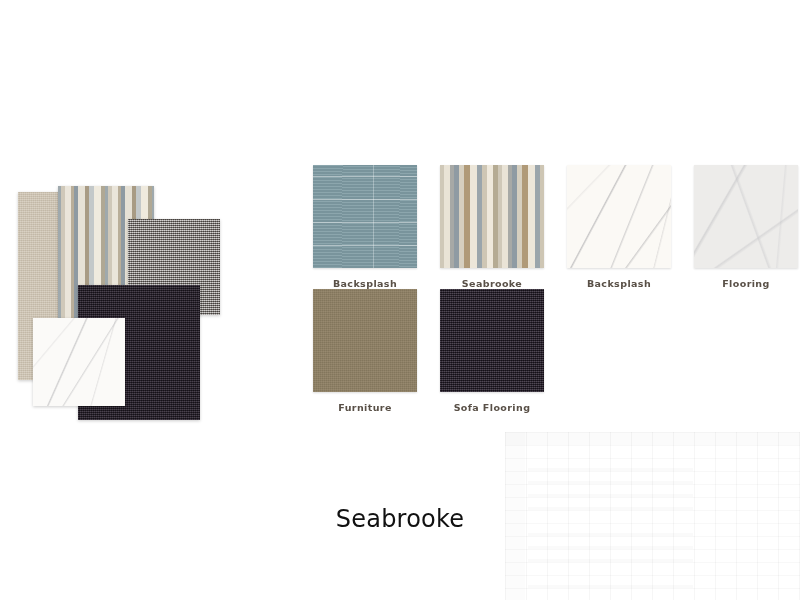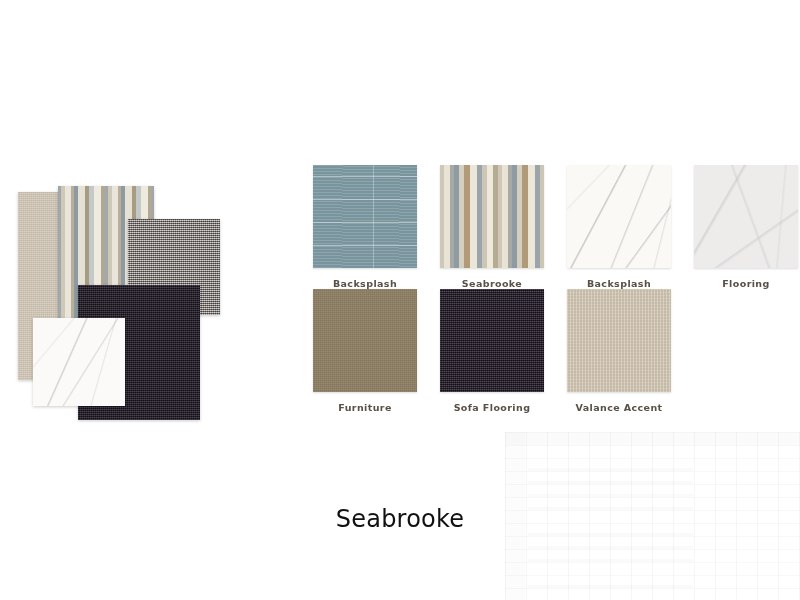--- a/index.html
+++ b/index.html
@@ -279,21 +279,17 @@
 
   <div class="grid-row">
     <div class="swatch-cell">
       <div class="swatch-tile tx-furniture"></div>
       <div class="swatch-label">Furniture</div>
     </div>
     <div class="swatch-cell">
       <div class="swatch-tile tx-sofa-pillows"></div>
       <div class="swatch-label">Sofa Flooring</div>
     </div>
-    <div class="swatch-cell">
-      <div class="swatch-tile tx-valance-accent"></div>
-      <div class="swatch-label">Valance Accent</div>
-    </div>
   </div>
 
 </div>
 
 <div id="board-title">Seabrooke</div>
 
 </body></html>

